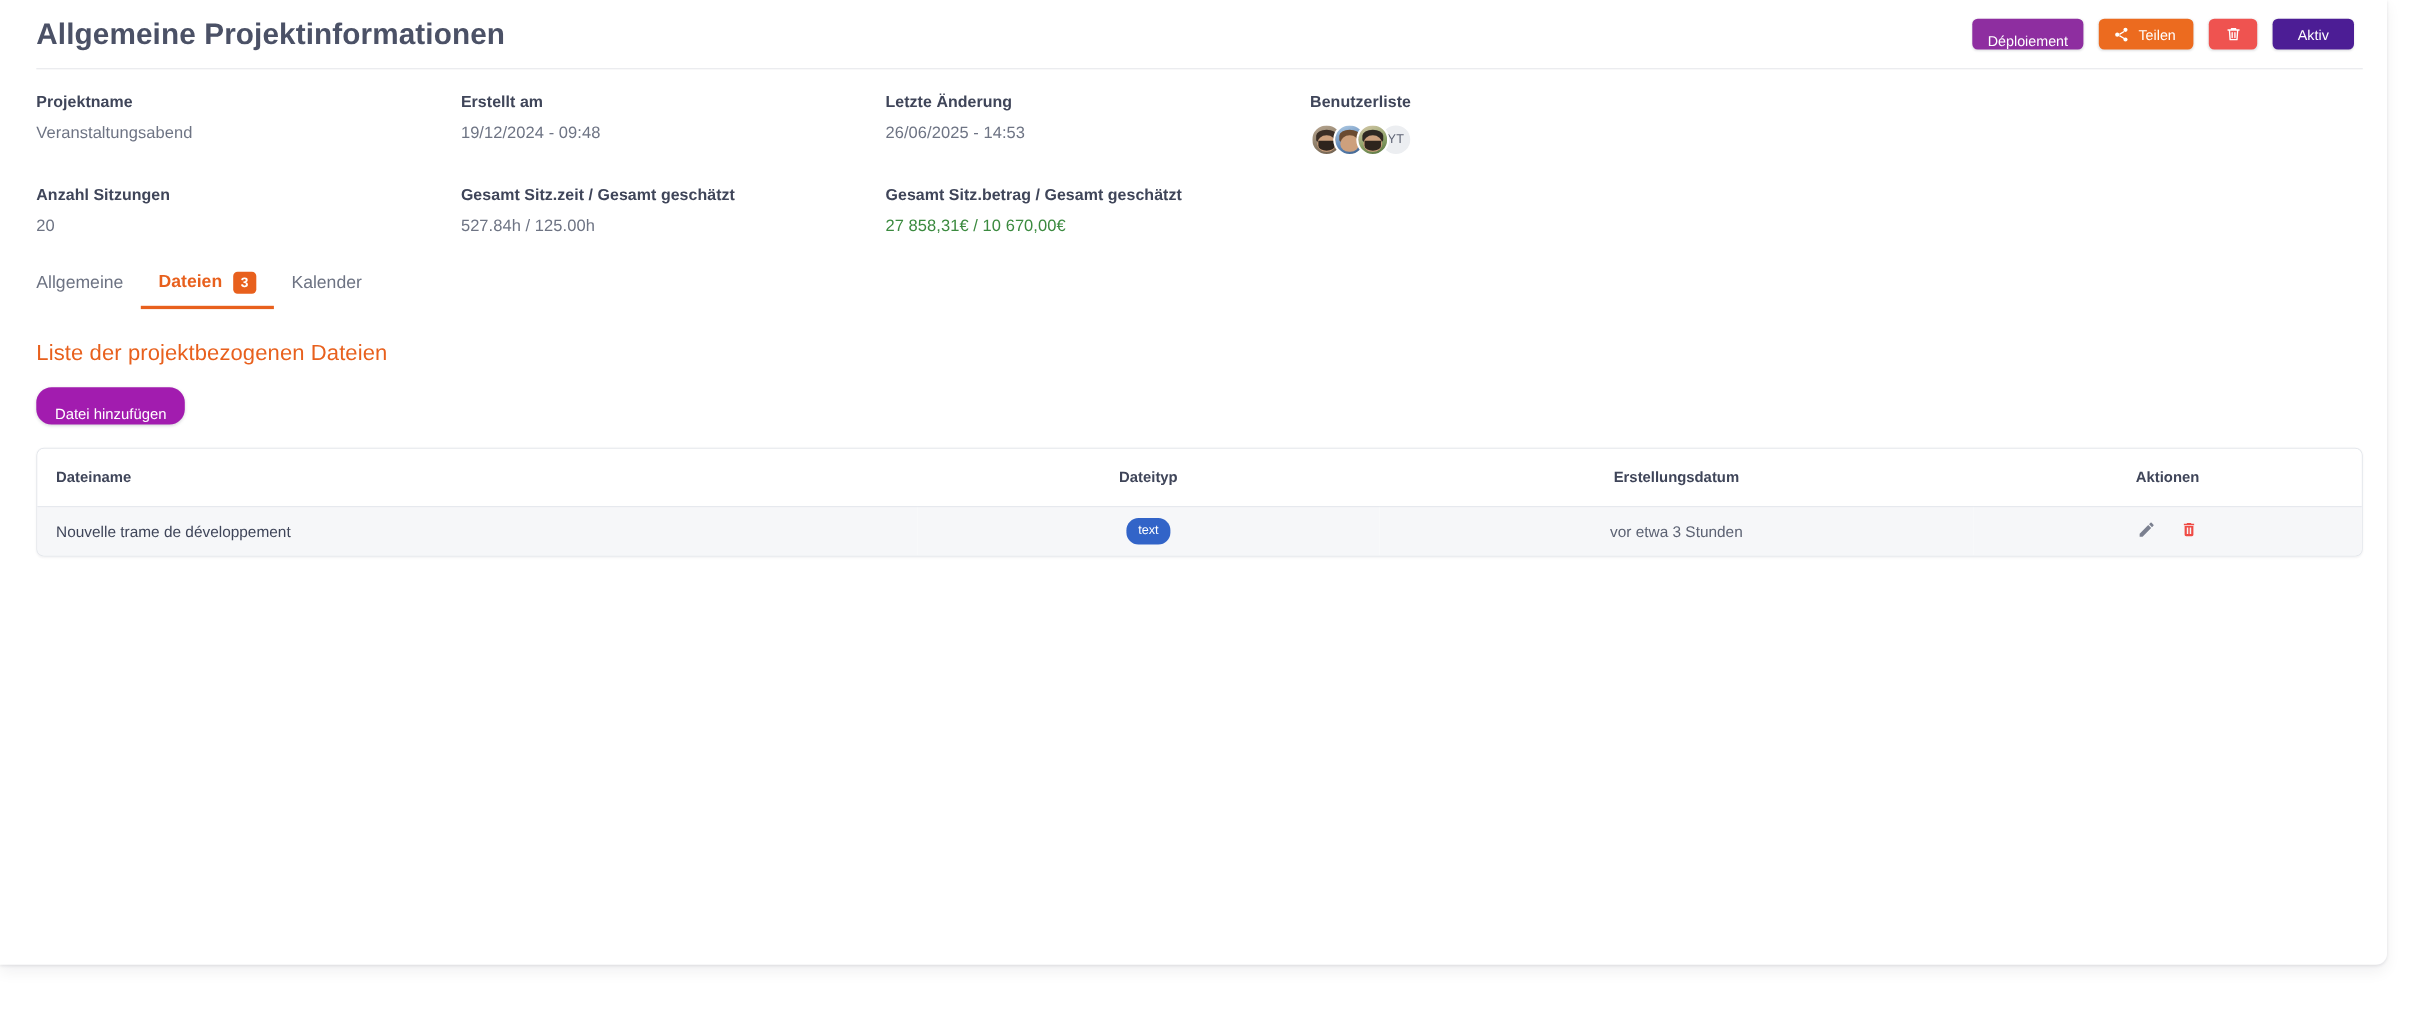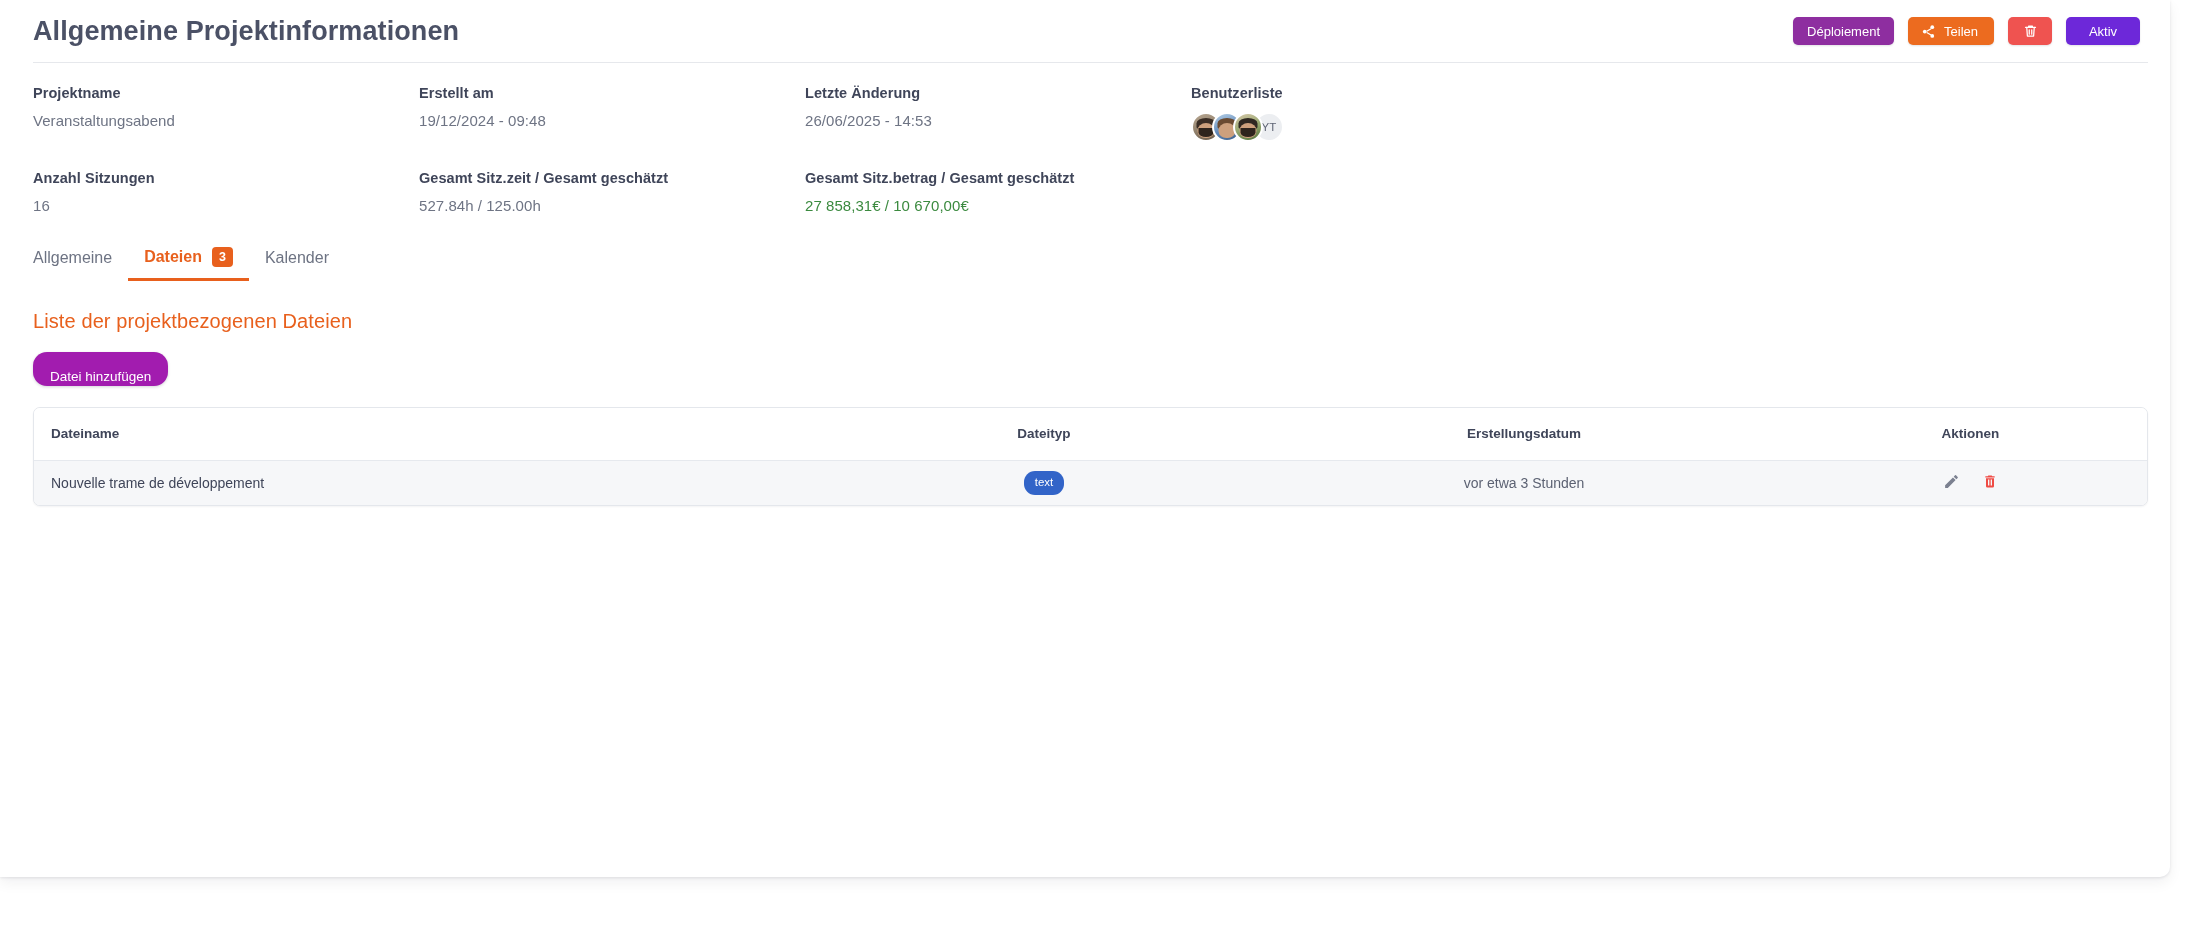--- a/index.html
+++ b/index.html
@@ -40,24 +40,24 @@
   .header-actions { display: flex; align-items: center; gap: 14px; }
   .btn {
     height: 28px; border-radius: 5px; border: none;
     display: inline-flex; align-items: center; justify-content: center;
     gap: 8px;
     font-family: "Liberation Sans", sans-serif;
     font-size: 13px; font-weight: 400; color: #fff;
     padding: 0 14px; cursor: pointer; white-space: nowrap;
     box-shadow: 0 1px 2px rgba(16,24,40,.12);
   }
-  .btn-deploy { background: #8e2ea0; }
+  .btn-deploy { background: #8e2ea0; align-items: flex-end; }
   .btn-share  { background: #ec6b1f; padding: 0 16px 0 13px; }
   .btn-delete { background: #ef5350; width: 44px; padding: 0; }
-  .btn-active { background: #6d28d9; min-width: 74px; }
+  .btn-active { background: #4c1d95; min-width: 74px; }
   .btn svg { display: block; }
 
   .divider {
     height: 1px; background: #e6e8ec;
     margin: 0 22px 0 33px;
   }
 
   
   .info {
     padding: 22px 33px 0 33px;
@@ -284,21 +284,21 @@
               <span class="hair"></span>
               <span class="face"></span>
               <span class="beard"></span>
             </div>
           <div class="avatar-initials">YT</div>
         </div>
       </div>
 
       <div class="info-cell">
         <div class="info-label">Anzahl Sitzungen</div>
-        <div class="info-value">16</div>
+        <div class="info-value">20</div>
       </div>
       <div class="info-cell">
         <div class="info-label">Gesamt Sitz.zeit / Gesamt geschätzt</div>
         <div class="info-value">527.84h / 125.00h</div>
       </div>
       <div class="info-cell">
         <div class="info-label">Gesamt Sitz.betrag / Gesamt geschätzt</div>
         <div class="info-value money">27 858,31€ / 10 670,00€</div>
       </div>
       <div class="info-cell"></div>

